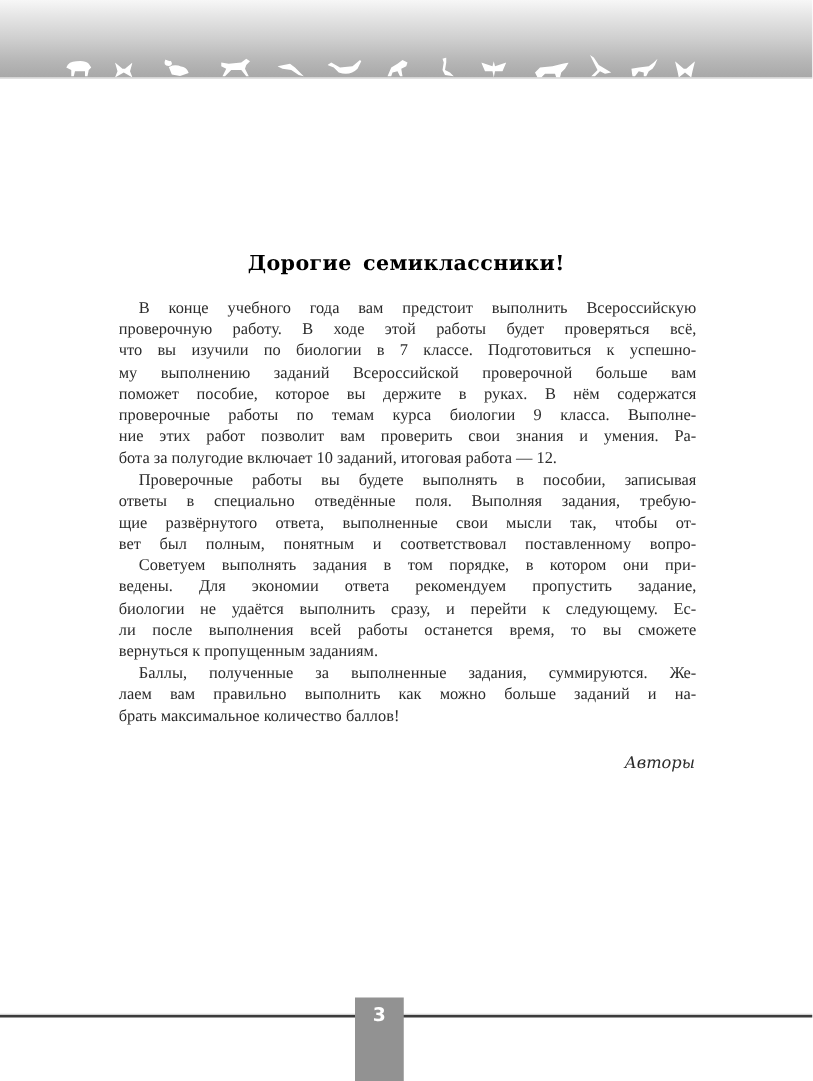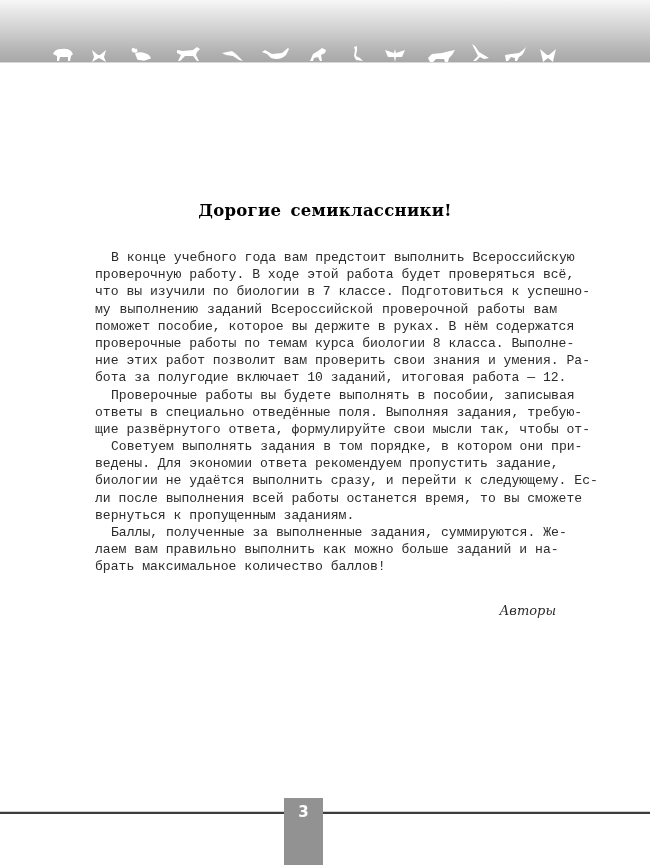--- a/index.html
+++ b/index.html
@@ -21,22 +21,22 @@
     }
     .animal {
       position: absolute; bottom: 0; display: block;
     }
     .title {
       position: absolute; left: 0; top: 201px; width: 650px; text-align: center;
       font-family: "DejaVu Serif", serif; font-weight: bold; font-size: 16.5px;
       color: #000000; letter-spacing: 0.3px; word-spacing: 3px; margin: 0;
     }
     .body-text {
-      position: absolute; left: 95px; top: 249px; width: 462px;
-      font-family: Liberation Mono, monospace; font-size: 13.1px; line-height: 17.2px;
+      position: absolute; left: 95px; top: 237px; width: 462px;
+      font-family: Liberation Serif, serif; font-size: 13.1px; line-height: 17.2px;
       color: #2b2b2b;
     }
     .line {
       display: block; white-space: nowrap; text-align: justify; text-align-last: justify;
       height: 17.2px;
     }
     .line.last { text-align-last: left; }
     .line.indent { padding-left: 16px; }
     .signature {
       position: absolute; right: 94px; top: 603px;
@@ -102,32 +102,33 @@
   <svg class="animal" style="left:540px" width="16" height="13" viewBox="0 0 16 13">
       <path d="M0 0 L7 6 L9 6 L16 0 L14 8 L13 13 L8 9 L3 13 L2 8 Z" fill="#fff"></path>
     </svg>
 </div>
 
 <h1 class="title">Дорогие семиклассники!</h1>
 
 <div class="body-text">
   <div>
     <span class="line indent">В конце учебного года вам предстоит выполнить Всероссийскую</span>
-    <span class="line">проверочную работу. В ходе этой работа будет проверяться всё,</span>
+    <span class="line">проверочную работу. В ходе этой работы будет проверяться всё,</span>
     <span class="line">что вы изучили по биологии в 7 классе. Подготовиться к успешно-</span>
-    <span class="line">му выполнению заданий Всероссийской проверочной работы вам</span>
+    <span class="line">му выполнению заданий Всероссийской проверочной больше вам</span>
     <span class="line">поможет пособие, которое вы держите в руках. В нём содержатся</span>
-    <span class="line">проверочные работы по темам курса биологии 8 класса. Выполне-</span>
+    <span class="line">проверочные работы по темам курса биологии 9 класса. Выполне-</span>
     <span class="line">ние этих работ позволит вам проверить свои знания и умения. Ра-</span>
     <span class="line last">бота за полугодие включает 10 заданий, итоговая работа — 12.</span>
   </div>
   <div>
     <span class="line indent">Проверочные работы вы будете выполнять в пособии, записывая</span>
     <span class="line">ответы в специально отведённые поля. Выполняя задания, требую-</span>
-    <span class="line">щие развёрнутого ответа, формулируйте свои мысли так, чтобы от-</span>
+    <span class="line">щие развёрнутого ответа, выполненные свои мысли так, чтобы от-</span>
+    <span class="line">вет был полным, понятным и соответствовал поставленному вопро-</span>
   </div>
   <div>
     <span class="line indent">Советуем выполнять задания в том порядке, в котором они при-</span>
     <span class="line">ведены. Для экономии ответа рекомендуем пропустить задание,</span>
     <span class="line">биологии не удаётся выполнить сразу, и перейти к следующему. Ес-</span>
     <span class="line">ли после выполнения всей работы останется время, то вы сможете</span>
     <span class="line last">вернуться к пропущенным заданиям.</span>
   </div>
   <div>
     <span class="line indent">Баллы, полученные за выполненные задания, суммируются. Же-</span>

